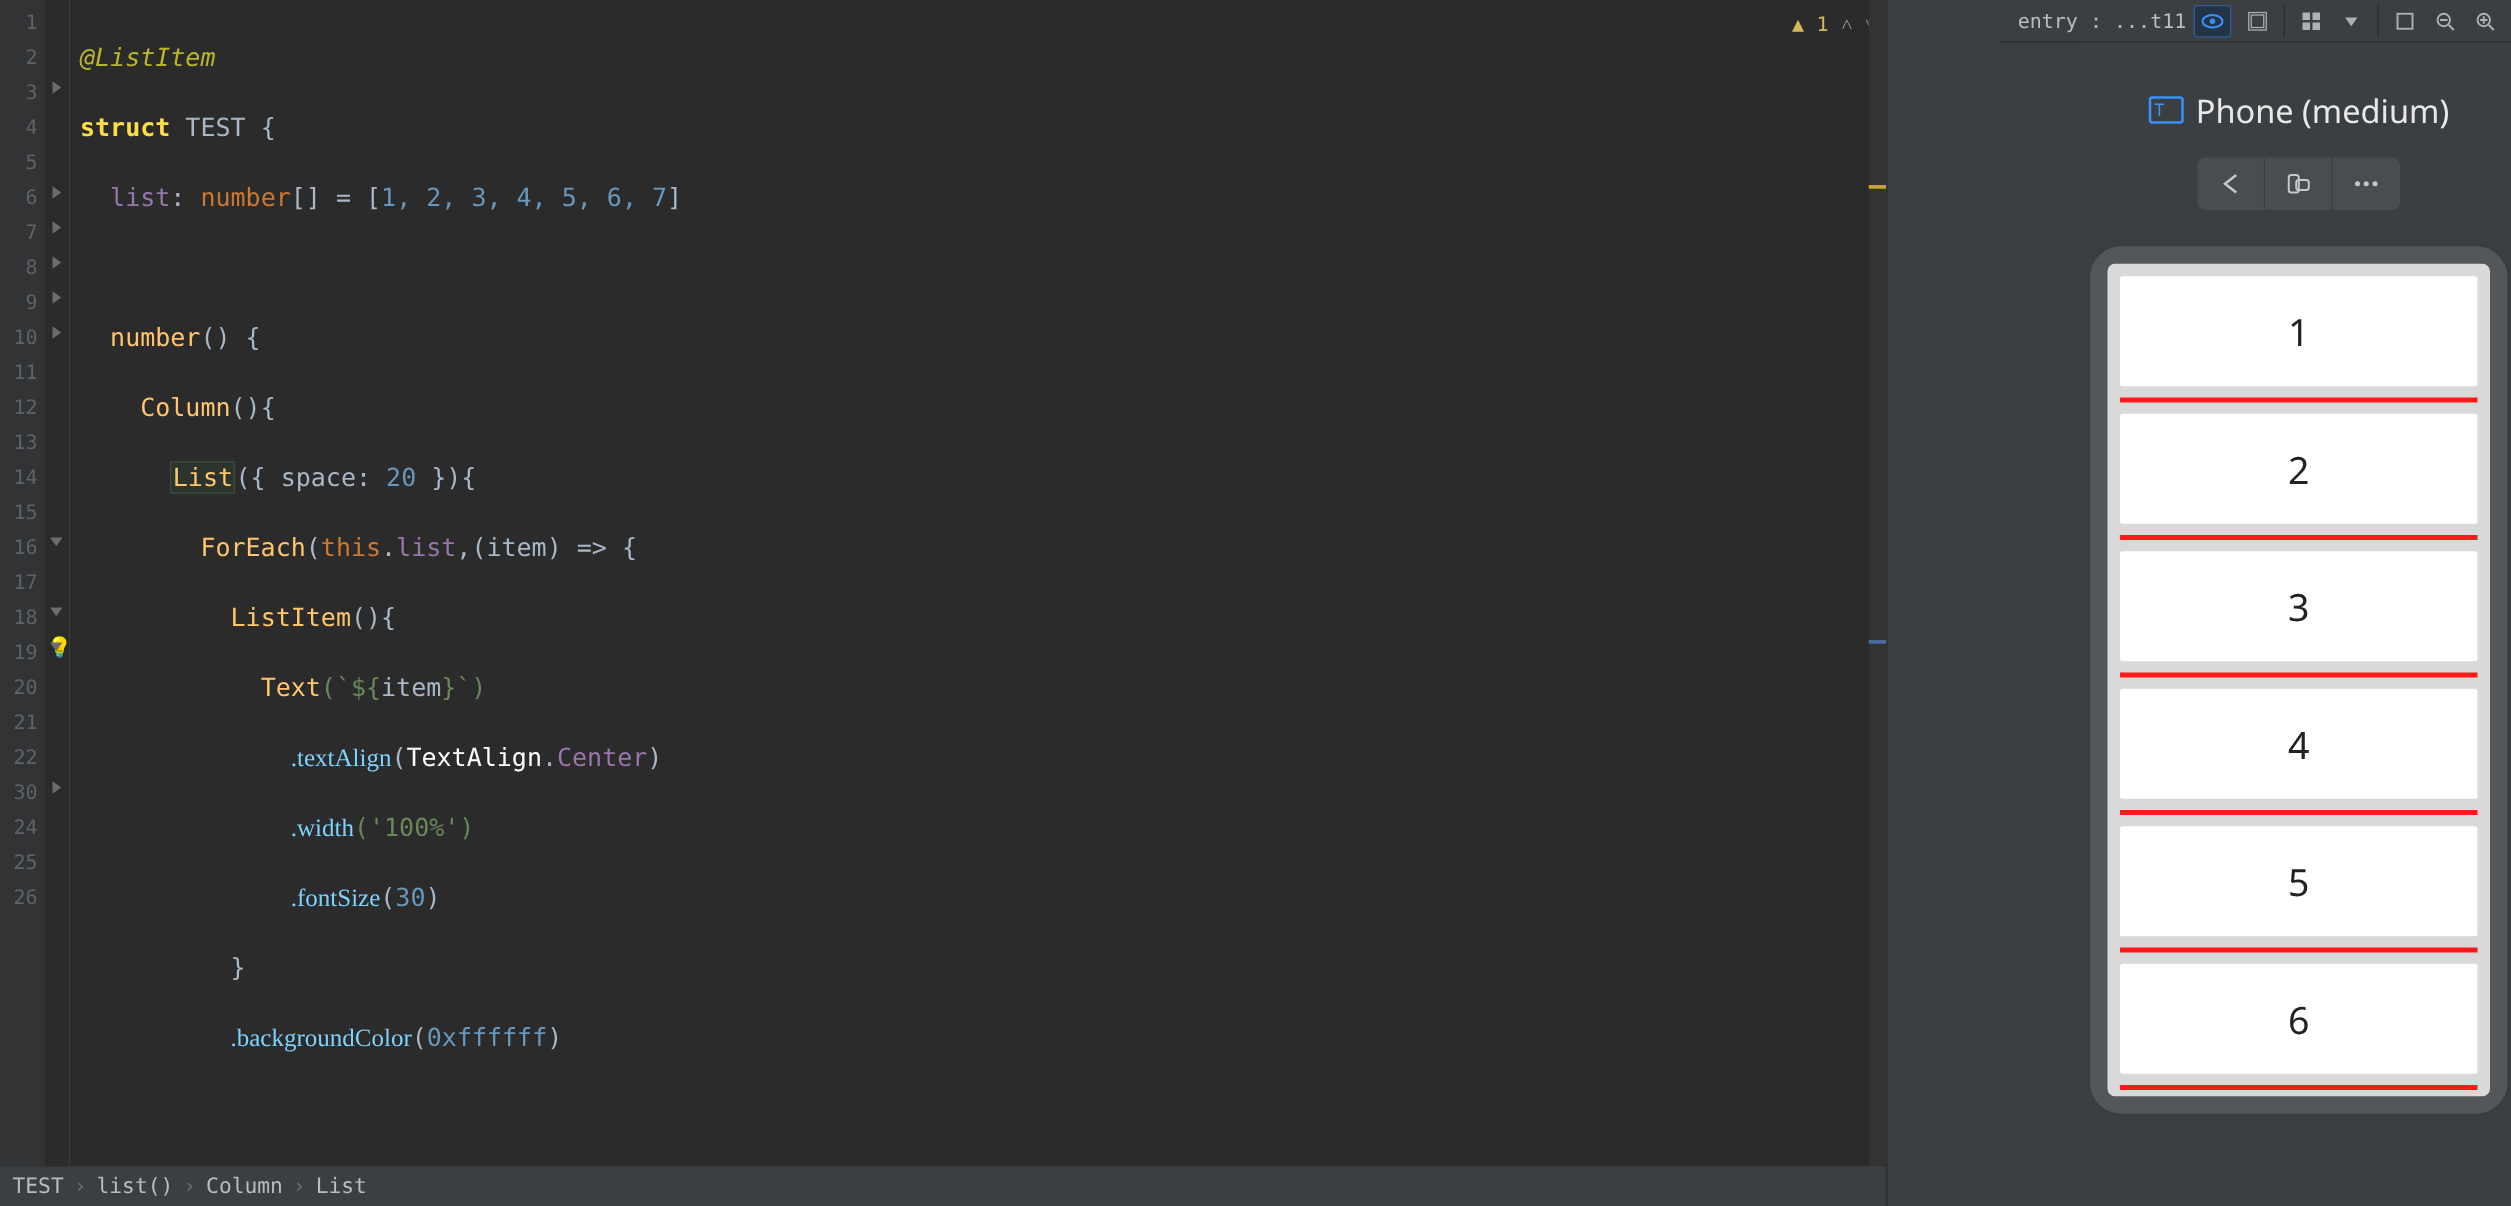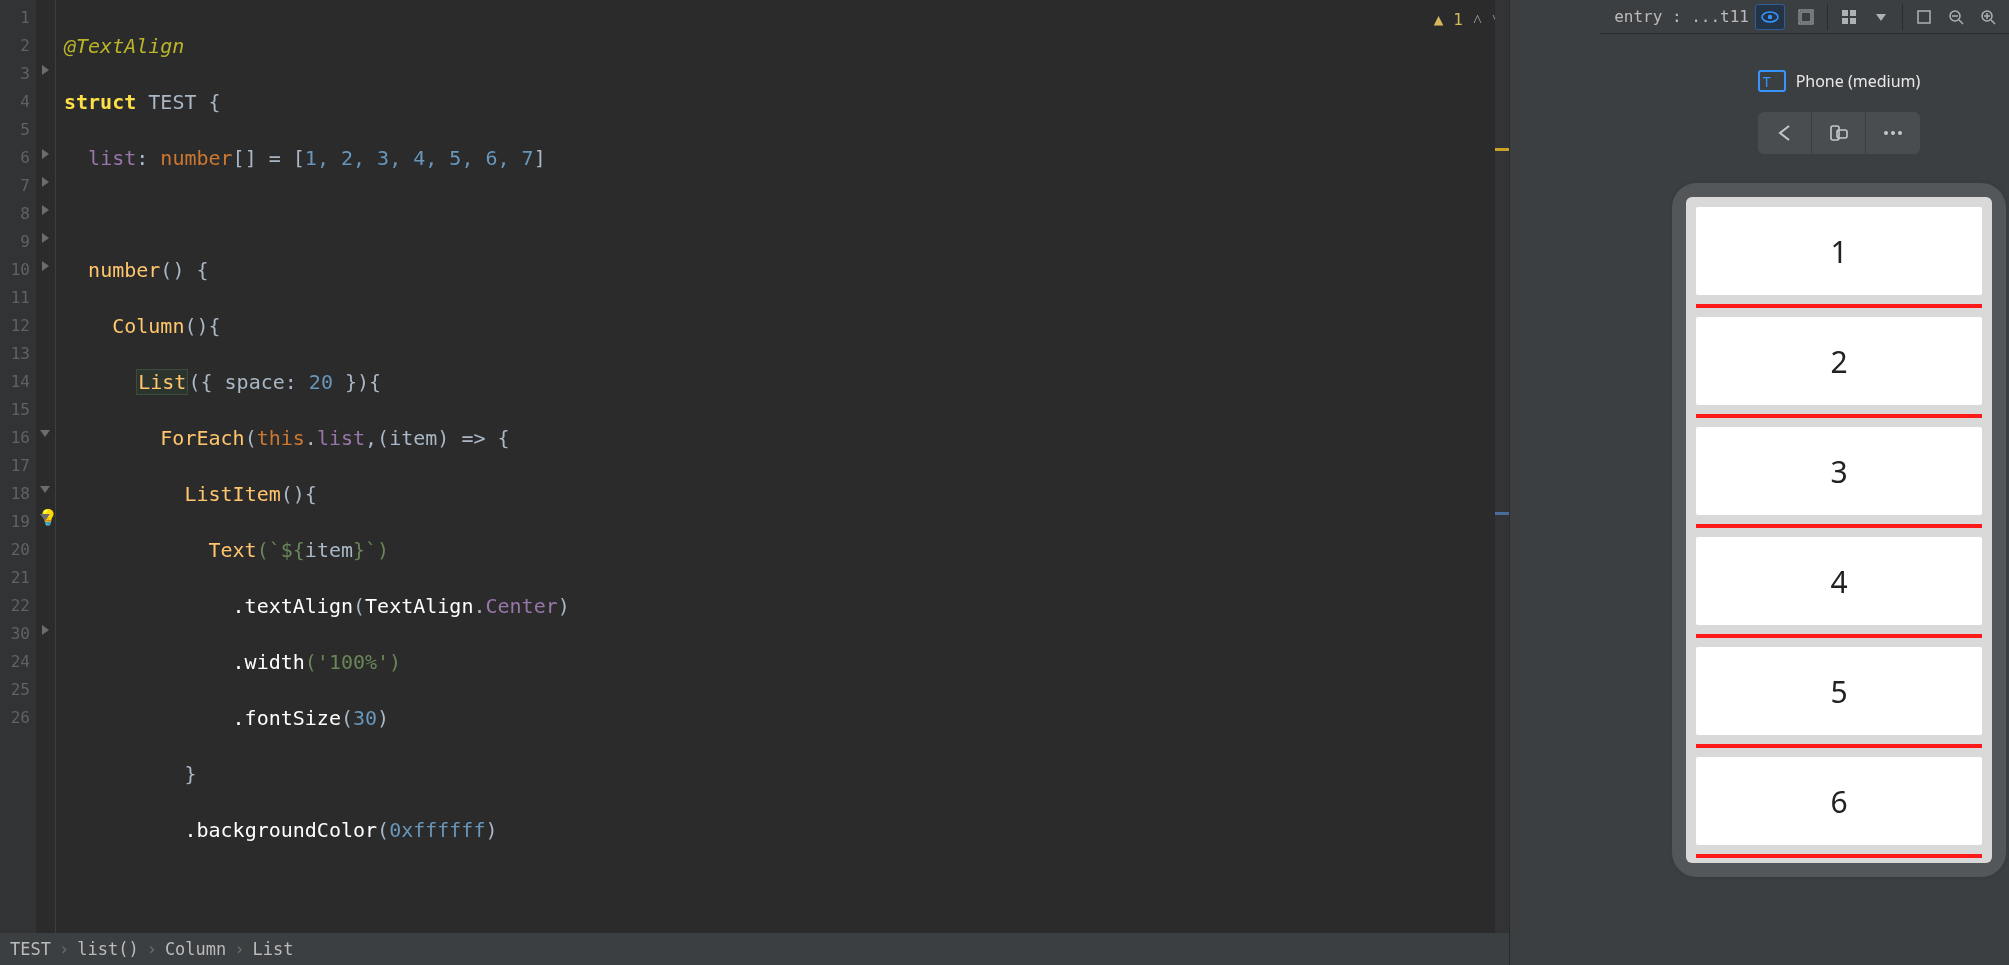--- a/index.html
+++ b/index.html
@@ -65,21 +65,21 @@
   }
   .line { height: 28px; }
 
   .tok-ann { color: #bbb529; font-style: italic; }
   .tok-kw  { color: #cc7832; }
   .tok-kw2 { color: #fde047; font-weight: 600; }
   .tok-cls { color: #a9b7c6; }
   .tok-num { color: #6897bb; }
   .tok-str { color: #6a8759; }
   .tok-fn  { color: #ffc66d; }
-  .tok-fn2 { color: #ffffff; }
+  .tok-fn2 { color: #7dd3fc; font-family: Liberation Serif, serif; }
   .tok-prop{ color: #9876aa; }
   .tok-ty  { color: #ffffff; }
   .tok-id  { color: #a9b7c6; }
   .tok-pun { color: #a9b7c6; }
   .tok-listhl { color: #ffc66d; }
   .boxed { border: 1px solid #3e4c3e; background: #32593d33; padding: 0 1px; }
 
   .editor-right-overlay {
     position: absolute;
     top: 6px; right: 8px;
@@ -137,21 +137,21 @@
   .pv-btn.on { color: #3794ff; border-color: #2f5d99; background: #243447; }
   .pv-btngrp { display:flex; gap:2px; border-left: 1px solid #2b2b2b; padding-left:6px;}
 
   .pv-body {
     flex: 1;
     background: #3c3f41;
     overflow: hidden;
     display: flex; flex-direction: column; align-items: center;
     padding-top: 36px;
   }
-  .device-label { display:flex; align-items:center; gap:10px; color:#e8e8e8; font-size:16px; font-family: system-ui, sans-serif;}
+  .device-label { display:flex; align-items:center; gap:10px; color:#e8e8e8; font-size:26px; font-family: system-ui, sans-serif;}
   .device-icon { width:28px;height:22px;border:2px solid #3794ff;border-radius:3px; position:relative;}
   .device-icon::after { content:"T"; color:#3794ff; font-size:14px; position:absolute; left:3px; top:0;}
   .pv-controls {
     margin-top: 20px;
     background: #4a4d4f;
     border-radius: 6px;
     display: flex; gap: 0;
   }
   .pv-controls .seg { width:54px;height:42px;display:flex;align-items:center;justify-content:center;color:#c4c8cc;border-right:1px solid #3c3f41;}
   .pv-controls .seg:last-child { border-right:none;}
@@ -231,21 +231,21 @@
         <span class="fold-handle fold-side" style="top:232px"></span>
         <span class="fold-handle fold-side" style="top:260px"></span>
         <span class="fold-handle fold-open" style="top:428px"></span>
         <span class="fold-handle fold-open" style="top:484px"></span>
         <span class="bulb" style="top:508px">💡</span>
         <span class="fold-handle fold-open" style="top:512px"></span>
         <span class="fold-handle fold-side" style="top:624px"></span>
       </div>
 
       <div class="code">
-<div class="line"><span class="tok-ann">@TextAlign</span></div>
+<div class="line"><span class="tok-ann">@ListItem</span></div>
 <div class="line"><span class="tok-kw2">struct</span> <span class="tok-cls">TEST</span><span class="tok-pun"> {</span></div>
 <div class="line">  <span class="tok-prop">list</span><span class="tok-pun">: </span><span class="tok-kw">number</span><span class="tok-pun">[] = [</span><span class="tok-num">1, 2, 3, 4, 5, 6, 7</span><span class="tok-pun">]</span></div>
 <div class="line"></div>
 <div class="line">  <span class="tok-fn">number</span><span class="tok-pun">()</span><span class="tok-pun"> {</span></div>
 <div class="line">    <span class="tok-fn">Column</span><span class="tok-pun">(){</span></div>
 <div class="line">      <span class="tok-listhl boxed">List</span><span class="tok-pun">({ </span><span class="tok-id">space</span><span class="tok-pun">: </span><span class="tok-num">20</span><span class="tok-pun"> }){</span></div>
 <div class="line">        <span class="tok-fn">ForEach</span><span class="tok-pun">(</span><span class="tok-kw">this</span><span class="tok-pun">.</span><span class="tok-prop">list</span><span class="tok-pun">,(</span><span class="tok-id">item</span><span class="tok-pun">) =&gt; {</span></div>
 <div class="line">          <span class="tok-fn">ListItem</span><span class="tok-pun">(){</span></div>
 <div class="line">            <span class="tok-fn">Text</span><span class="tok-str">(`${</span><span class="tok-id">item</span><span class="tok-str">}`)</span></div>
 <div class="line">              <span class="tok-fn2">.textAlign</span><span class="tok-pun">(</span><span class="tok-ty">TextAlign</span><span class="tok-pun">.</span><span class="tok-prop">Center</span><span class="tok-pun">)</span></div>

